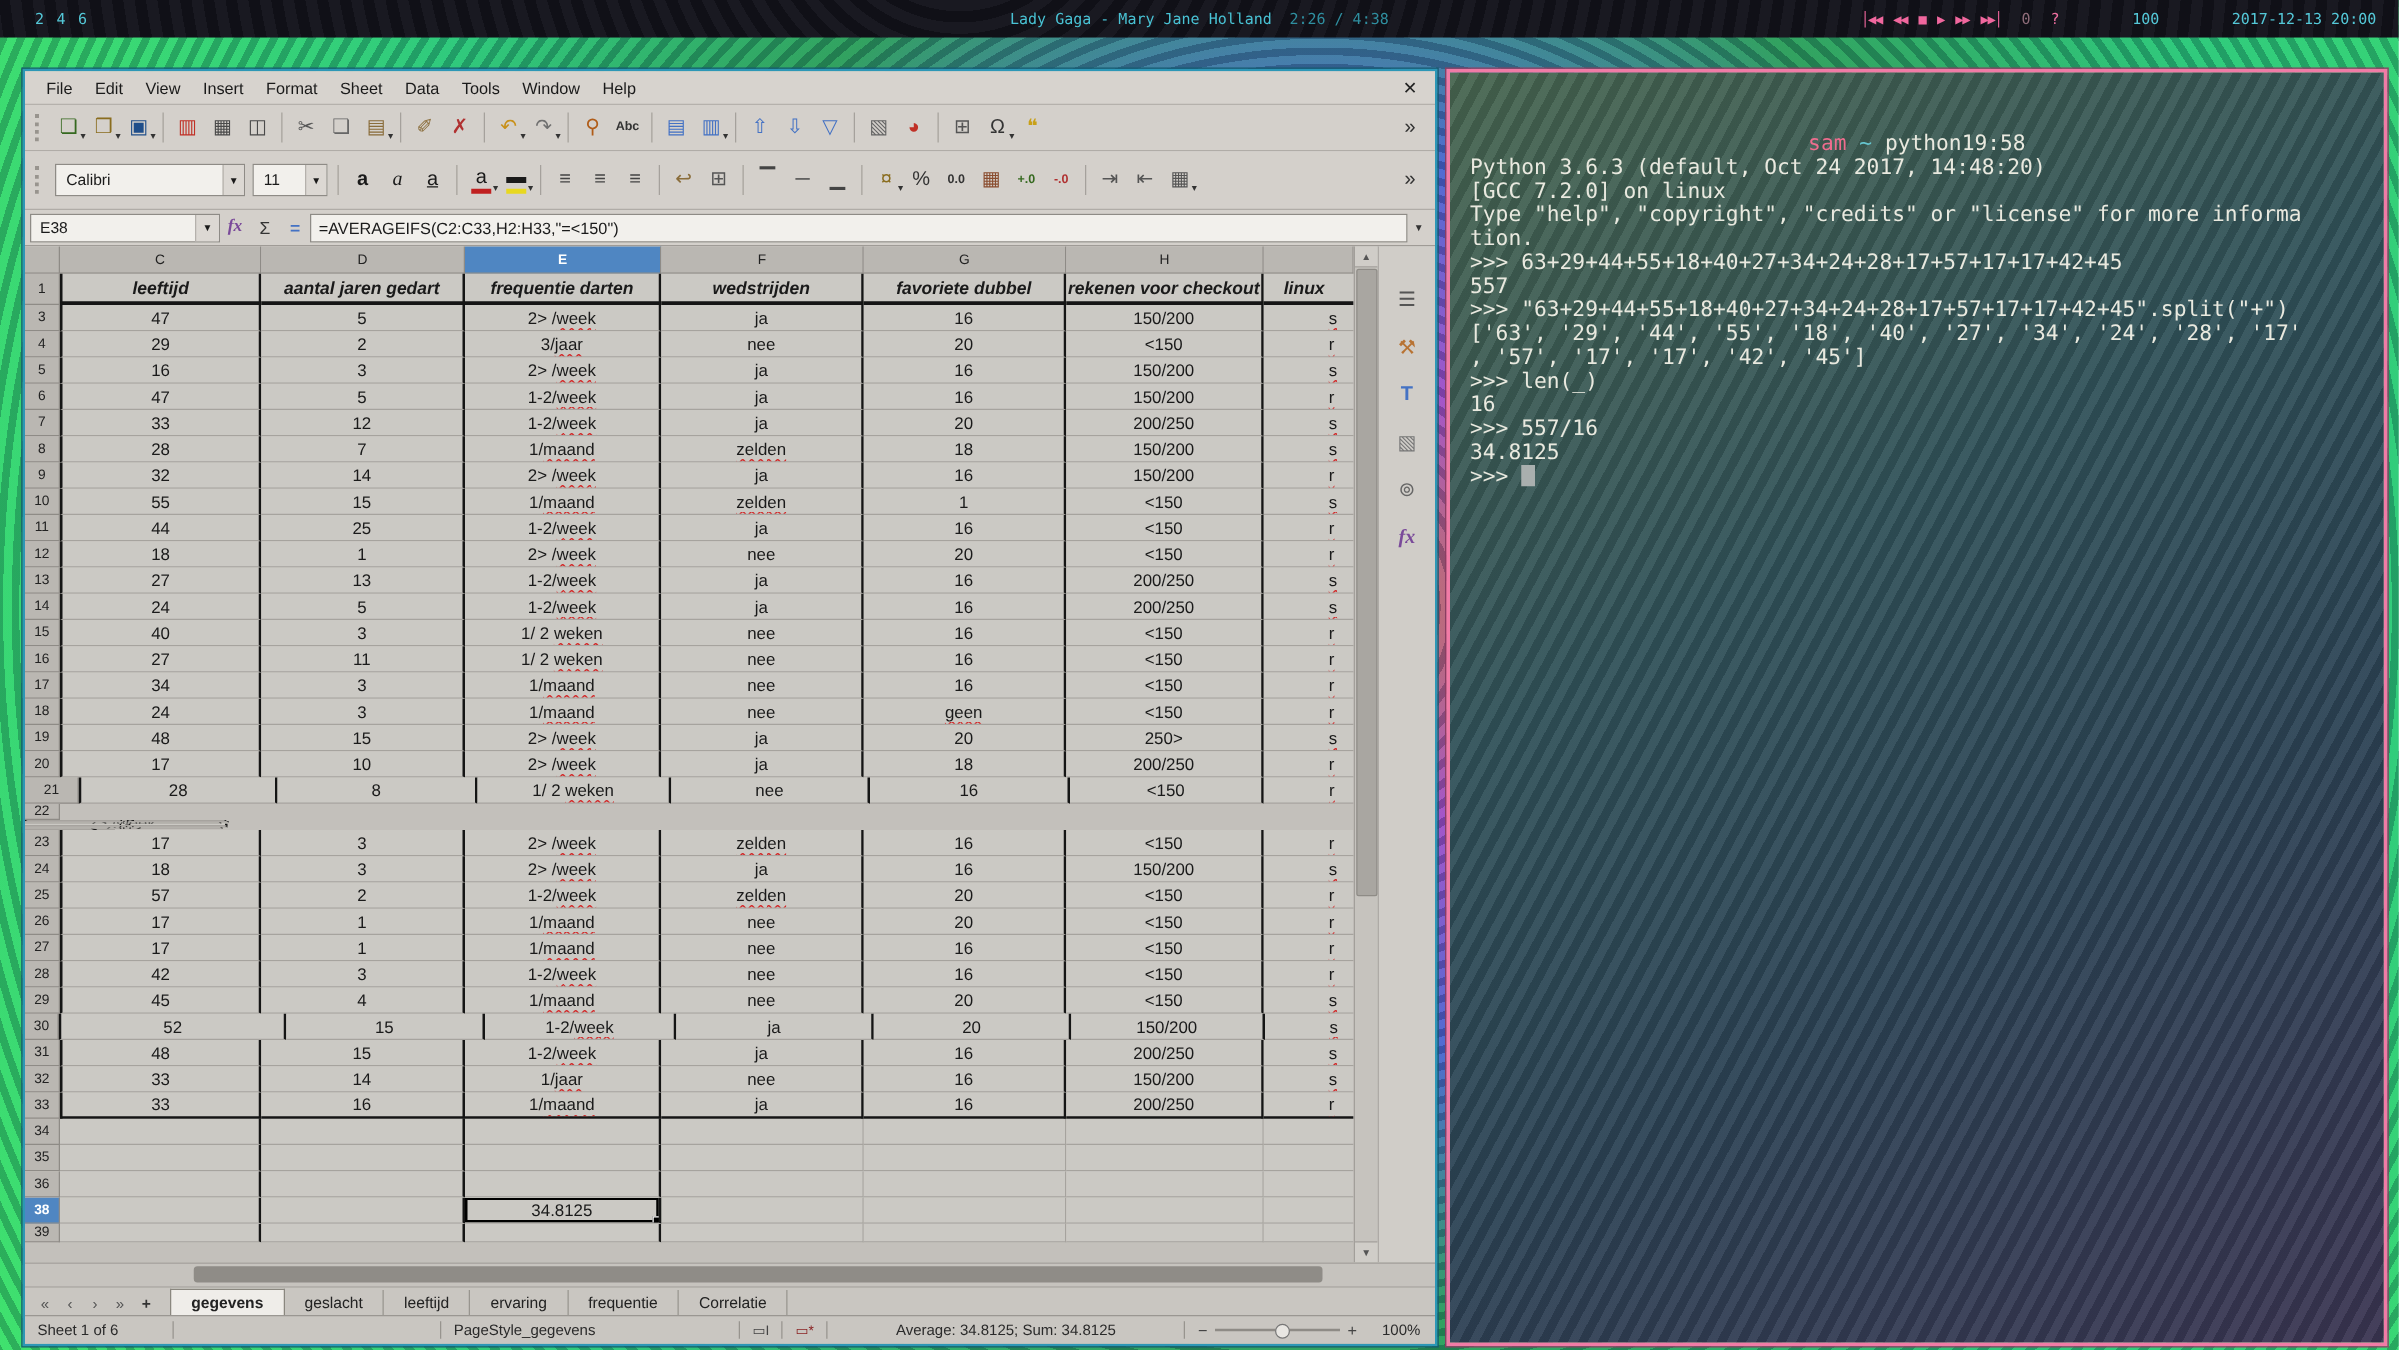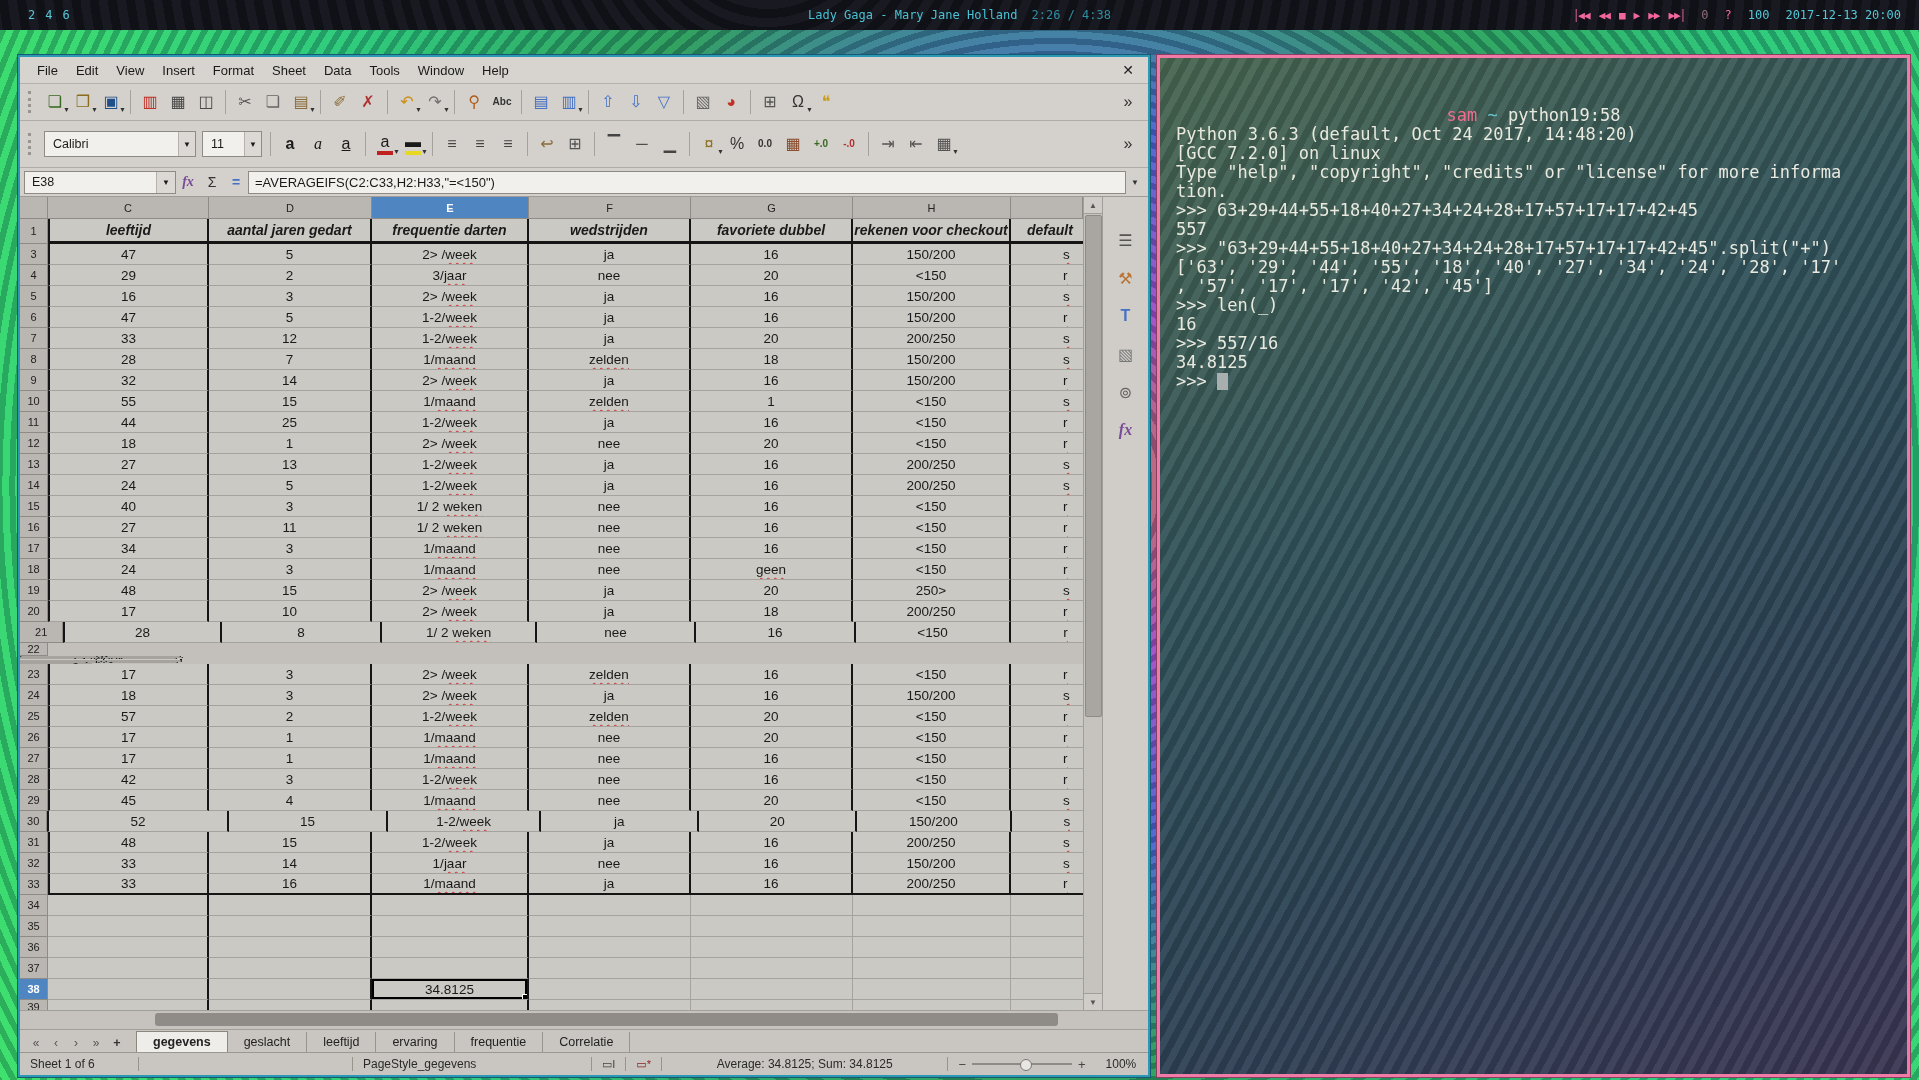--- a/index.html
+++ b/index.html
@@ -22,21 +22,21 @@
   .ws{margin-left:28px;display:flex;gap:10px;}
   .ws span{cursor:default;}
   .song{position:absolute;left:50%;transform:translateX(-50%);display:flex;gap:14px;white-space:pre;}
   .song .title{color:#49c2d4;}
   .song .time{color:#2f8fa0;}
   .tright{margin-left:auto;display:flex;align-items:center;gap:16px;padding-right:18px;}
   .media{display:flex;gap:9px;color:#f0679e;font-size:11px;letter-spacing:-1px;}
   .media span{cursor:pointer;}
   .dim0{color:#8d6b78;}
   .pinkq{color:#ef6f9f;}
-  .cy{color:#54c8d8;}
+  .cy{color:#54c8d8;margin-left:42px;}
   
   .calc{
     position:absolute;left:18px;top:55px;width:1132px;height:1022px;box-sizing:border-box;
     border:2px solid #2d97b6;outline:1px solid #155a70;
     background:linear-gradient(135deg,#d9d5d0,#ccc8c3);
     display:flex;flex-direction:column;font-size:13px;color:#1a1a1a;
   }
   .menubar{height:26px;display:flex;align-items:center;background:#d7d3ce;border-bottom:1px solid #b5b1ac;padding-left:8px;}
   .menu-item{padding:0 9px;cursor:pointer;}
   .winclose{margin-left:auto;padding:0 14px;font-size:14px;color:#222;cursor:pointer;}
@@ -391,21 +391,21 @@
             <div class="colhdr" style="width: 72px;"></div>
           </div>
           <div class="grow" style="height: 25px;">
             <div class="rowhdr" style="width: 28px;">1</div>
             <div class="cell hcell hb tb tl" style="width: 161px;">leeftijd</div>
             <div class="cell hcell hb tb" style="width: 163px;">aantal jaren gedart</div>
             <div class="cell hcell hb tb" style="width: 157px;">frequentie darten</div>
             <div class="cell hcell hb tb" style="width: 162px;">wedstrijden</div>
             <div class="cell hcell hb tb" style="width: 162px;">favoriete dubbel</div>
             <div class="cell hcell hb tb" style="width: 158px;">rekenen voor checkout</div>
-            <div class="cell hcell hb cliphead" style="width: 72px;">default</div>
+            <div class="cell hcell hb cliphead" style="width: 72px;">linux</div>
           </div>
           <div class="grow" style="height: 21px;">
             <div class="rowhdr" style="width: 28px;">3</div>
             <div class="cell tb tl" style="width: 161px;">47</div>
             <div class="cell tb" style="width: 163px;">5</div>
             <div class="cell tb" style="width: 157px;">2&gt; /<span class="sq">week</span></div>
             <div class="cell tb" style="width: 162px;">ja</div>
             <div class="cell tb" style="width: 162px;">16</div>
             <div class="cell tb" style="width: 158px;">150/200</div>
             <div class="cell clip" style="width: 72px;"><span class="sq">s</span></div>
@@ -725,30 +725,20 @@
             <div class="cell tbx" style="width: 161px;"></div>
             <div class="cell tbx" style="width: 163px;"></div>
             <div class="cell tbx" style="width: 157px;"></div>
             <div class="cell" style="width: 162px;"></div>
             <div class="cell" style="width: 162px;"></div>
             <div class="cell" style="width: 158px;"></div>
             <div class="cell clip" style="width: 72px;"></div>
           </div>
           <div class="grow" style="height: 21px; overflow: hidden;">
             <div class="rowhdr" style="width: 28px;">36</div>
-            <div class="cell tbx" style="width: 161px;"></div>
-            <div class="cell tbx" style="width: 163px;"></div>
-            <div class="cell tbx" style="width: 157px;"></div>
-            <div class="cell" style="width: 162px;"></div>
-            <div class="cell" style="width: 162px;"></div>
-            <div class="cell" style="width: 158px;"></div>
-            <div class="cell clip" style="width: 72px;"></div>
-          </div>
-          <div class="grow" style="height: 21px; overflow: hidden;">
-            <div class="rowhdr" style="width: 28px;">37</div>
             <div class="cell tbx" style="width: 161px;"></div>
             <div class="cell tbx" style="width: 163px;"></div>
             <div class="cell tbx" style="width: 157px;"></div>
             <div class="cell" style="width: 162px;"></div>
             <div class="cell" style="width: 162px;"></div>
             <div class="cell" style="width: 158px;"></div>
             <div class="cell clip" style="width: 72px;"></div>
           </div>
           <div class="grow" style="height: 21px; overflow: hidden;">
             <div class="rowhdr selhdr" style="width: 28px;">38</div>

